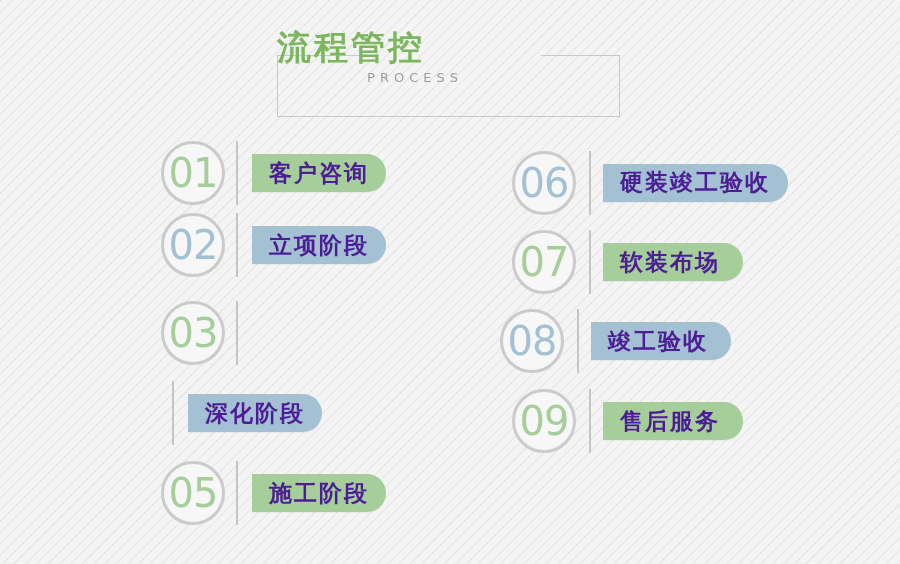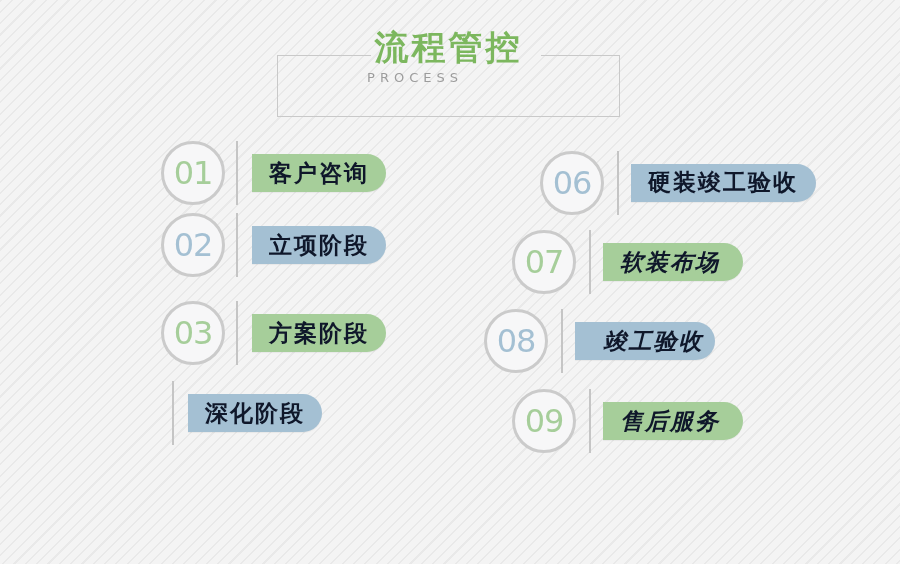--- a/index.html
+++ b/index.html
@@ -28,56 +28,56 @@
   
   .hdr-box{
     position:absolute;left:277px;top:55px;width:343px;height:62px;
     border:1px solid var(--box-border);border-top:none;
   }
   .hdr-line{position:absolute;top:55px;height:1px;background:var(--box-border);}
   .hdr-line.left{left:277px;width:94px;}
   .hdr-line.right{left:541px;width:79px;}
   .hdr-title{
     position:absolute;left:277px;top:29px;width:343px;
-    text-align:center;font-size:34px;font-weight:900;
+    text-align:left;font-size:34px;font-weight:900;
     color:var(--title-color);letter-spacing:3px;line-height:36px;
   }
   .hdr-subtitle{
     position:absolute;left:277px;top:71px;width:276px;
     text-align:center;font-size:13px;color:var(--subtitle-gray);
     letter-spacing:5px;line-height:14px;
   }
   .hdr-tagline{
     position:absolute;left:200px;top:85px;width:497px;
     text-align:center;font-size:18px;color:var(--tagline-gray);
     letter-spacing:1px;line-height:22px;
   }
 
   
   .step{position:absolute;display:flex;align-items:center;height:66px;}
   .circle{
     flex:0 0 64px;width:64px;height:64px;border-radius:50%;
     border:3px solid var(--circle-border);background:var(--circle-fill);
     display:flex;align-items:center;justify-content:center;
   }
-  .num{font-size:32px;line-height:1;letter-spacing:-1px;}
+  .num{font-size:40px;line-height:1;letter-spacing:-1px;}
   .num.green{color:var(--green);}
   .num.blue{color:var(--blue);}
   .divider{width:2px;height:64px;background:var(--divider);margin-left:11px;}
   .banner{
     margin-left:14px;height:38px;line-height:38px;
-    border-radius:0 19px 19px 0;color:#0f172a;
+    border-radius:0 19px 19px 0;color:#4c1d95;
     font-size:23px;font-weight:bold;letter-spacing:2px;
     padding-left:17px;white-space:nowrap;overflow:hidden;
     box-shadow:0 1px 1px rgba(0,0,0,0.05);
   }
   .banner.green{background:var(--green);}
   .banner.blue{background:var(--blue);}
   .banner.w4{width:134px;}
-  .banner.w4r{width:140px;font-style:italic;}
+  .banner.w4r{width:140px;}
   .banner.w6{width:185px;font-family:Liberation Serif, serif;}
   .step.right .divider{margin-left:13px;}
   .step.right .banner{margin-left:12px;}
 </style>
 </head>
 <body>
 
 <div class="stage">
 
   <div class="hdr-line left"></div>
@@ -100,46 +100,52 @@
       </div>
     <div class="divider"></div>
     <div class="banner blue w4">立项阶段</div>
   </div>
 
   <div class="step left" style="left:161px;top:300px;">
     <div class="circle">
         <span class="num green">03</span>
       </div>
     <div class="divider"></div>
-    <div class="banner green w4">方案阶段</div>
   </div>
 
   <div class="step left" style="left:161px;top:380px;">
     <div class="divider"></div>
     <div class="banner blue w4">深化阶段</div>
   </div>
 
+  <div class="step left" style="left:161px;top:460px;">
+    <div class="circle">
+        <span class="num green">05</span>
+      </div>
+    <div class="divider"></div>
+    <div class="banner green w4">施工阶段</div>
+  </div>
 
-  <div class="step right" style="left:540px;top:150px;">
+  <div class="step right" style="left:512px;top:150px;">
     <div class="circle">
         <span class="num blue">06</span>
       </div>
     <div class="divider"></div>
     <div class="banner blue w6">硬装竣工验收</div>
   </div>
 
   <div class="step right" style="left:512px;top:229px;">
     <div class="circle">
         <span class="num green">07</span>
       </div>
     <div class="divider"></div>
     <div class="banner green w4r">软装布场</div>
   </div>
 
-  <div class="step right" style="left:484px;top:308px;text-align:center;">
+  <div class="step right" style="left:500px;top:308px;">
     <div class="circle">
         <span class="num blue">08</span>
       </div>
     <div class="divider"></div>
     <div class="banner blue w4r">竣工验收</div>
   </div>
 
   <div class="step right" style="left:512px;top:388px;">
     <div class="circle">
         <span class="num green">09</span>

